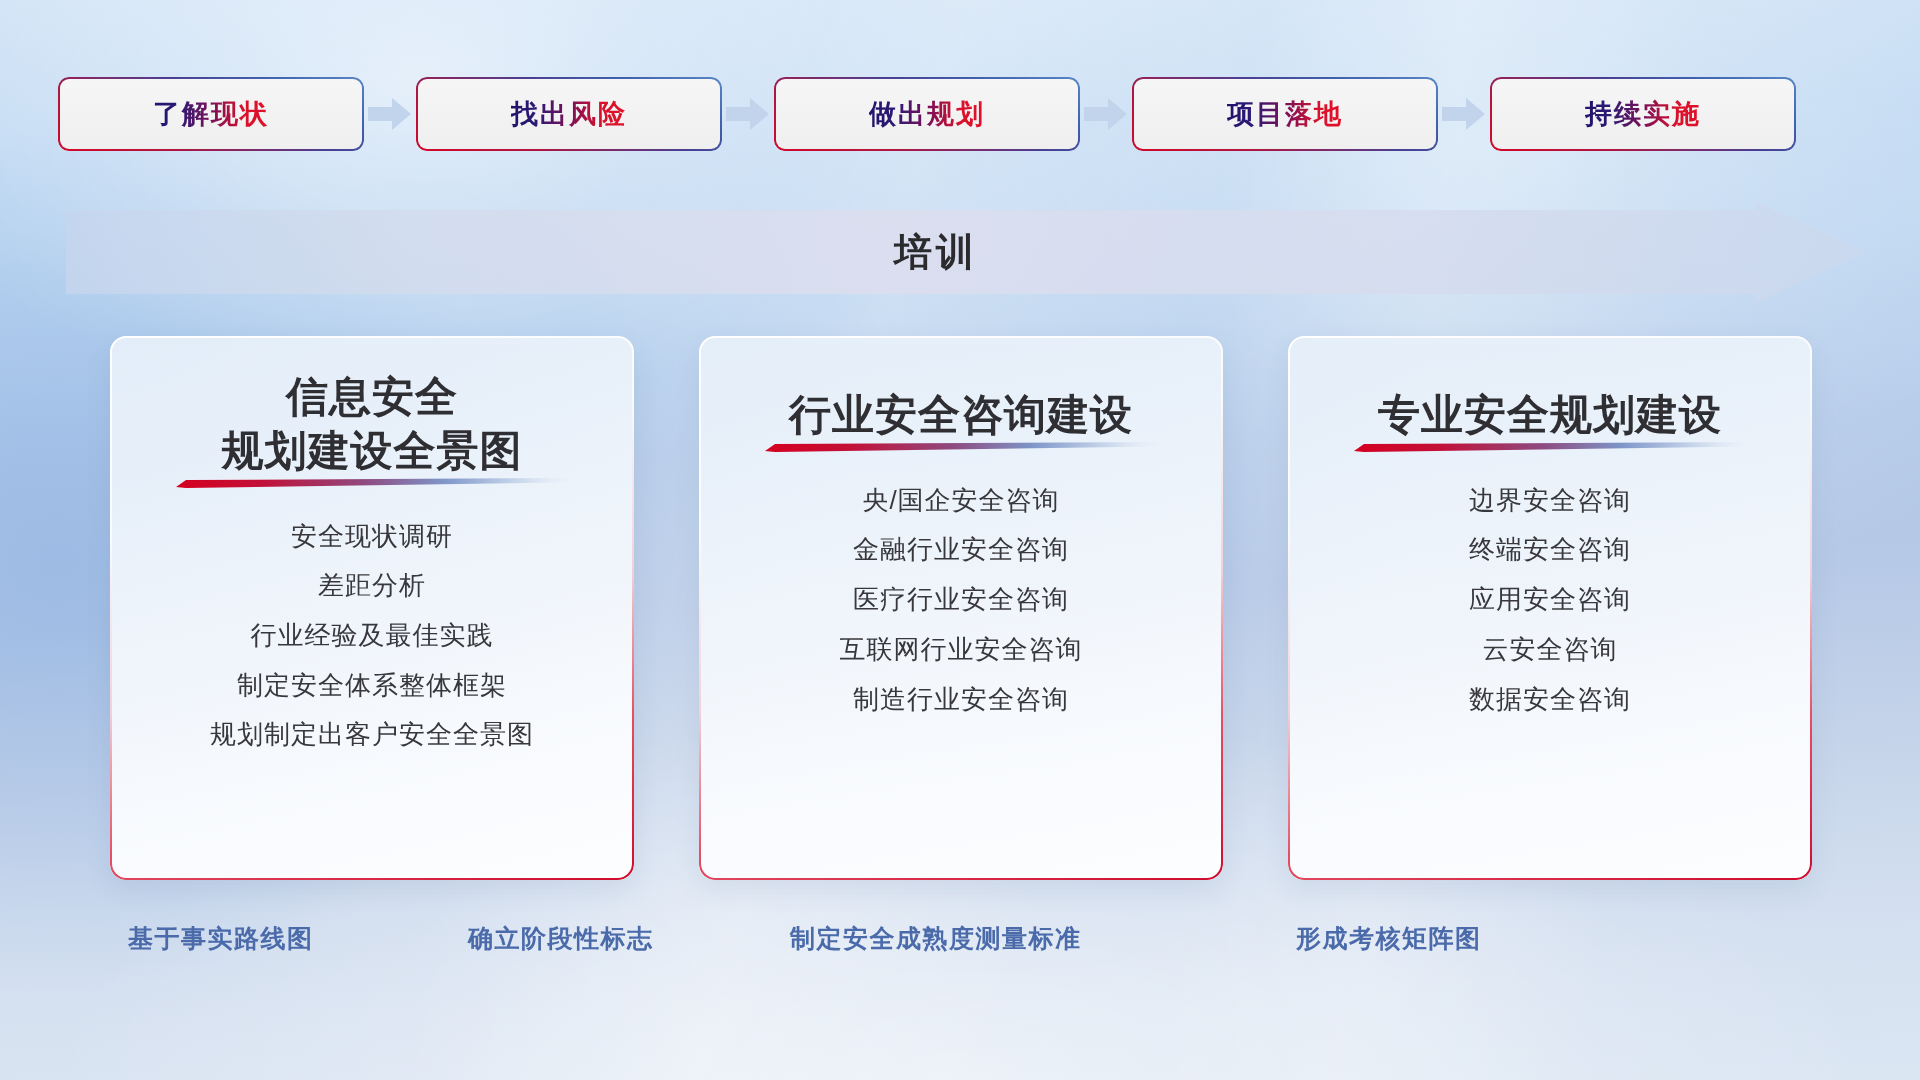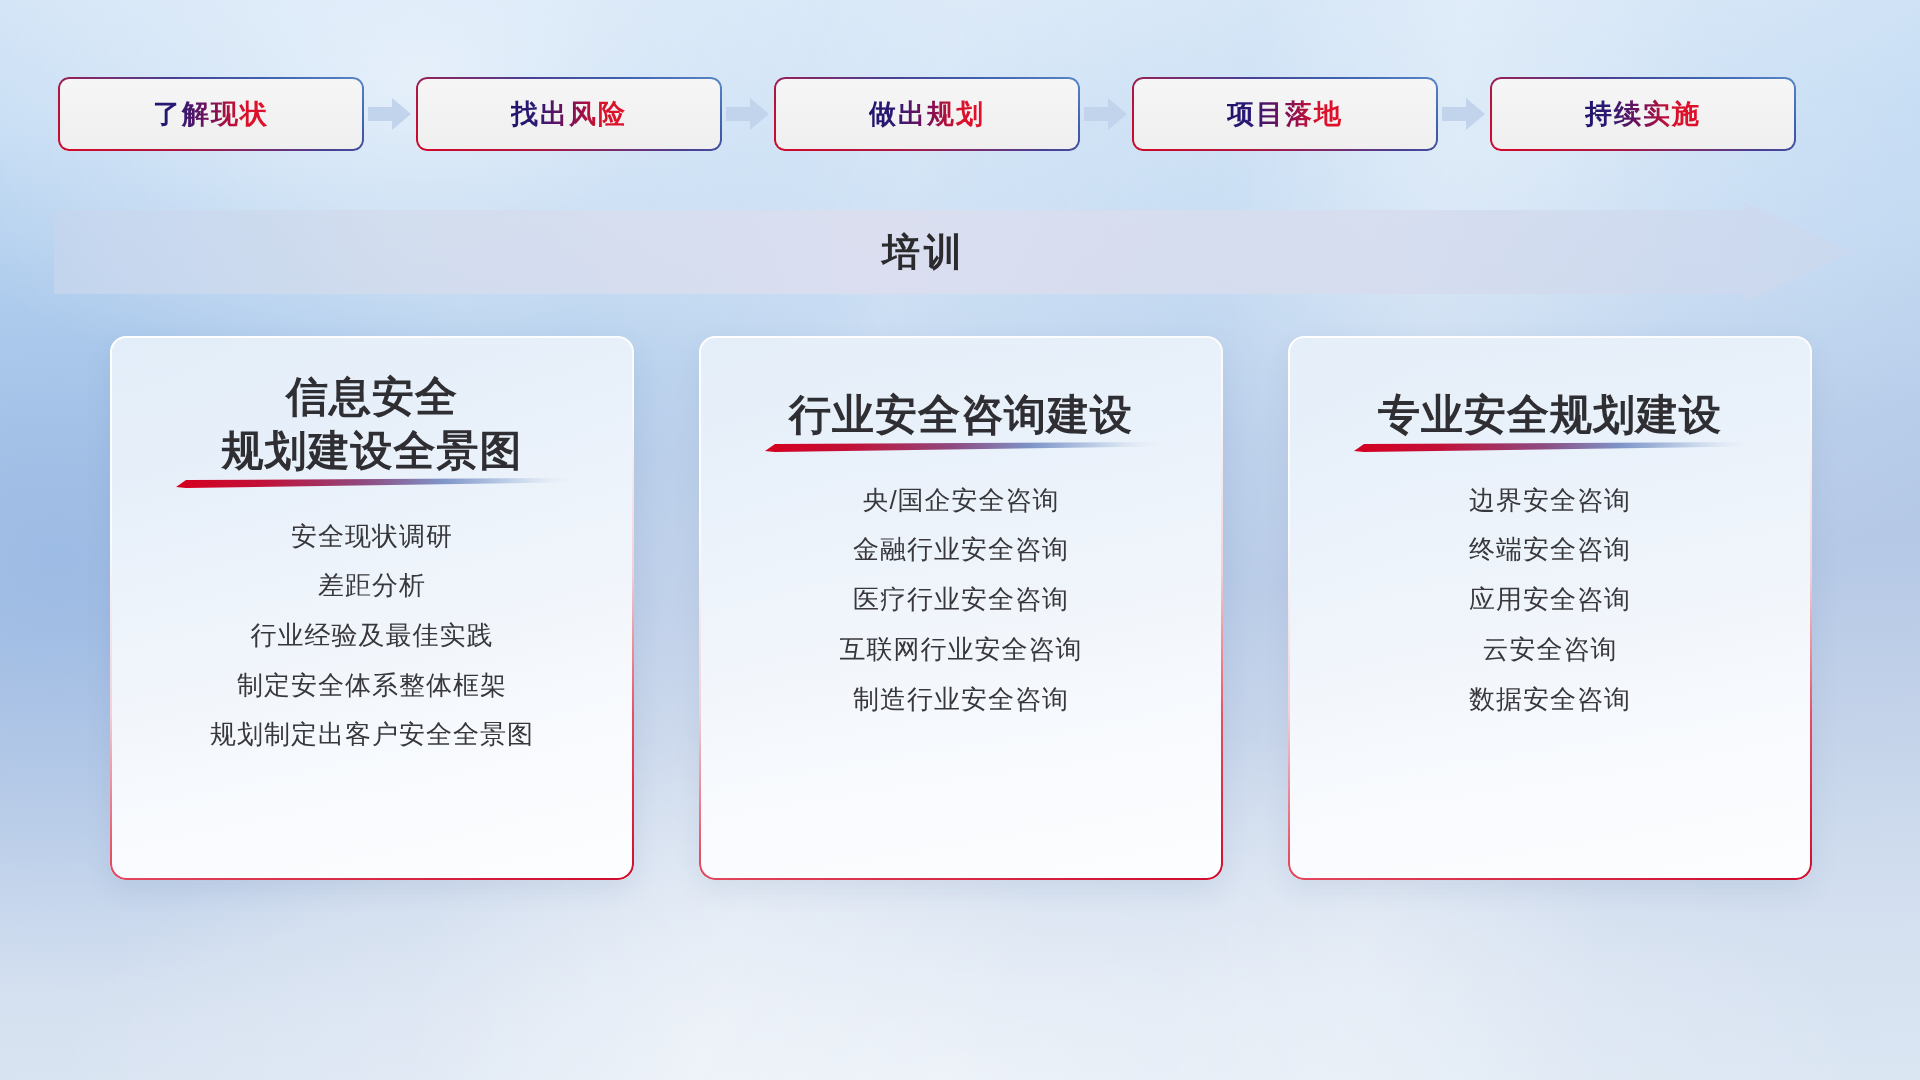--- a/index.html
+++ b/index.html
@@ -73,21 +73,21 @@
   }
   .step-arrow {
     width: 56px; height: 70px;
     display:flex; align-items:center; justify-content:center;
     flex: 0 0 auto;
   }
   .step-arrow svg { display:block; }
 
   
   #band {
-    position: absolute; left: 54px; top: 202px;
+    position: absolute; left: 66px; top: 202px;
     width: 1800px; height: 100px; font-family: Liberation Serif, serif;
   }
   #band svg { display:block; width:100%; height:100%; }
   #band-label {
     position:absolute; left:0; top:0; width: 1740px; height:100px;
     display:flex; align-items:center; justify-content:center;
     font-size: 38px; font-weight: 700; color:#2b2b2e; letter-spacing:4px;
   }
 
   
@@ -311,14 +311,20 @@
         <div class="li">边界安全咨询</div>
         <div class="li">终端安全咨询</div>
         <div class="li">应用安全咨询</div>
         <div class="li">云安全咨询</div>
         <div class="li">数据安全咨询</div>
       </div>
     </div>
 
   </div>
 
+  <div id="footnotes">
+    <div class="foot" style="left:128px">基于事实路线图</div>
+    <div class="foot" style="left:468px">确立阶段性标志</div>
+    <div class="foot" style="left:790px">制定安全成熟度测量标准</div>
+    <div class="foot" style="left:1296px">形成考核矩阵图</div>
+  </div>
 
 </div>
 
 </body></html>

